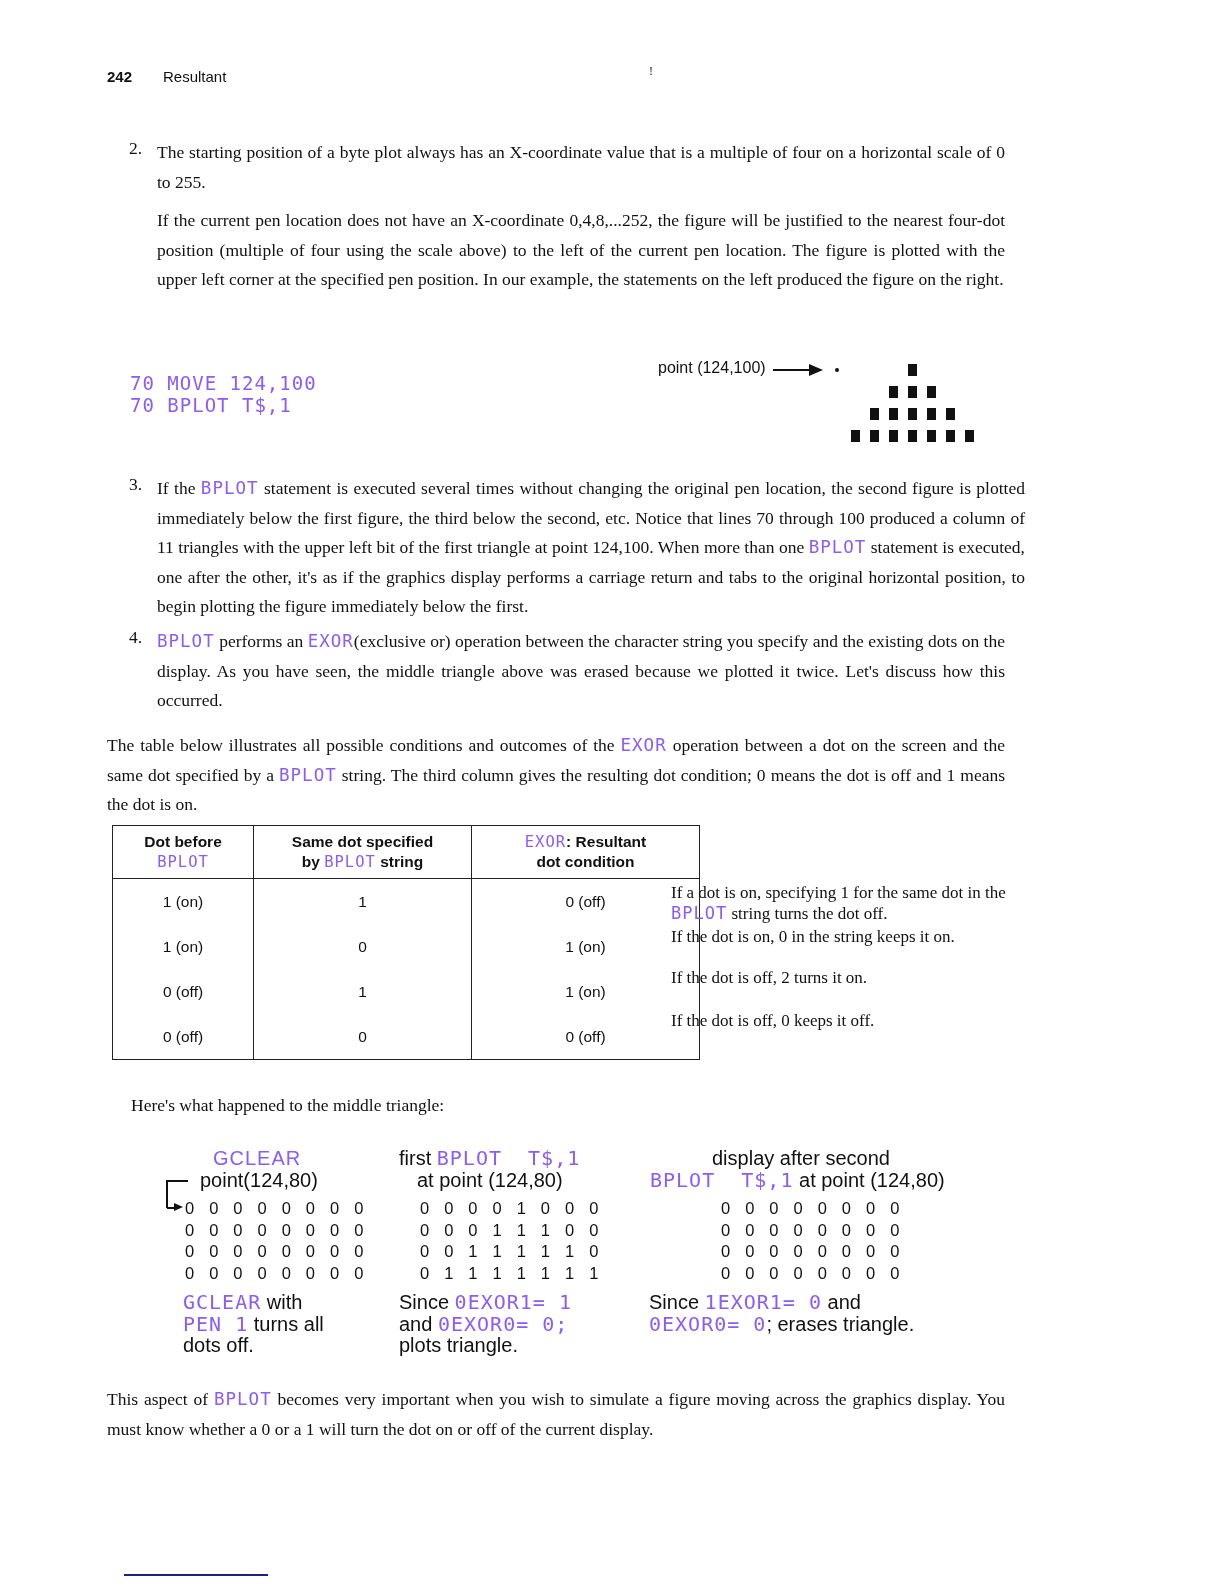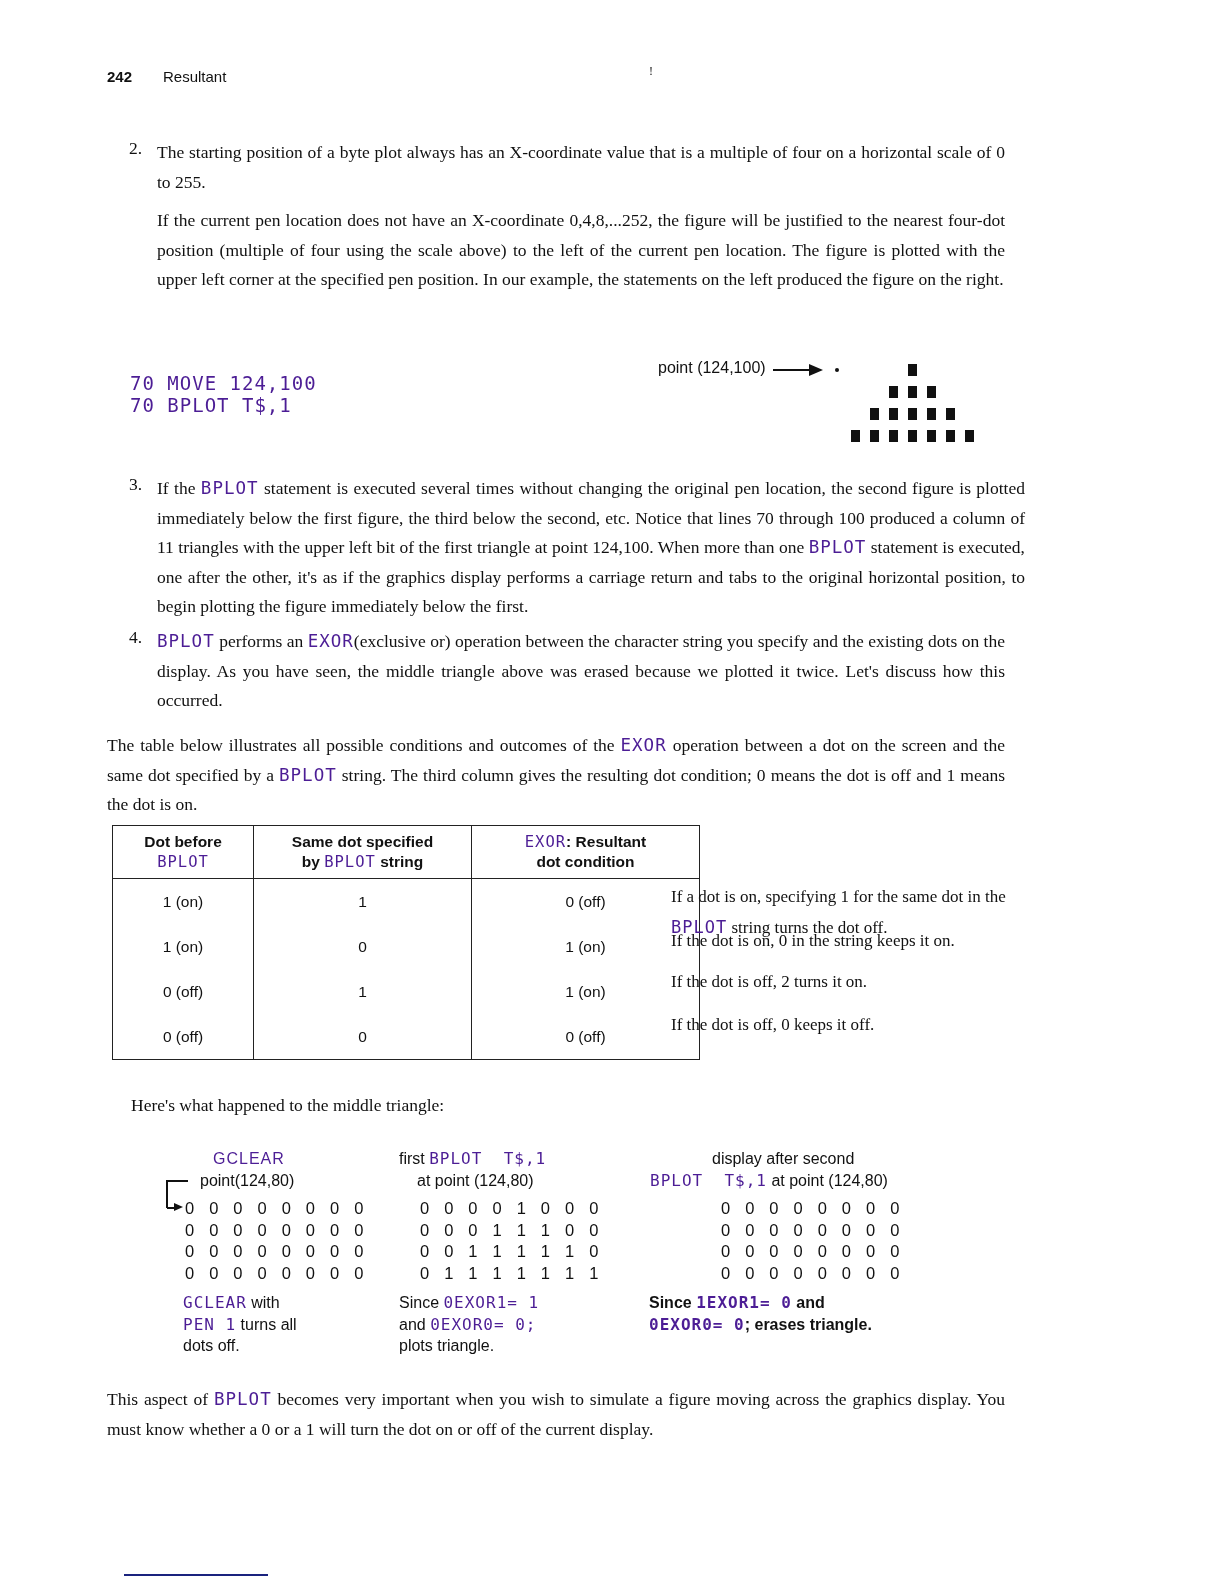--- a/index.html
+++ b/index.html
@@ -1,37 +1,37 @@
 <!DOCTYPE html>
 <html><head>
 <meta charset="utf-8">
 <style>
   html, body { margin: 0; padding: 0; background: #ffffff; }
   body { width: 1224px; height: 1584px; position: relative; overflow: hidden; color: #111; font-family: "Liberation Serif", serif; }
   .abs { position: absolute; }
   .sans { font-family: "Liberation Sans", sans-serif; }
-  .lcd { font-family: "DejaVu Sans Mono", monospace; color: #4c1d95; letter-spacing: 1px; }
+  .lcd { font-family: "DejaVu Sans Mono", monospace; color: #8b5cf6; letter-spacing: 1px; }
   .header-num { left: 107px; top: 68px; font-size: 15px; font-weight: bold; }
   .header-title { left: 163px; top: 68px; font-size: 15px; }
   .header-tick { left: 649px; top: 64px; font-size: 12px; }
   .para { font-size: 17.5px; line-height: 29.5px; text-align: justify; }
   .item-num { font-size: 17.5px; }
   .code { font-size: 19px; line-height: 22px; }
   .pt-label { left: 658px; top: 359px; font-size: 16px; }
   .arrow-line { left: 773px; top: 369px; width: 38px; height: 2px; background: #111; }
   .arrow-head { left: 809px; top: 364px; width: 0; height: 0; border-top: 6px solid transparent; border-bottom: 6px solid transparent; border-left: 14px solid #111; }
   .pt-dot { left: 835px; top: 368px; width: 4px; height: 4px; background: #111; border-radius: 50%; }
   table.xor { border-collapse: collapse; font-family: "Liberation Sans", sans-serif; font-size: 15.5px; }
   table.xor th, table.xor td { border-left: 1.5px solid #222; border-right: 1.5px solid #222; text-align: center; }
   table.xor th { border-top: 1.5px solid #222; border-bottom: 1.5px solid #222; font-weight: bold; padding: 4px 6px; line-height: 20px; height: 44px; }
   table.xor td { height: 43px; }
   table.xor tr:last-child td { border-bottom: 1.5px solid #222; }
-  .note { font-size: 17px; line-height: 30px; }
+  .note { font-size: 17px; line-height: 21px; }
   .grid { font-family: "Liberation Sans", sans-serif; font-size: 16.5px; line-height: 21.5px; letter-spacing: 5.2px; }
-  .cap { font-family: "Liberation Sans", sans-serif; font-size: 16px; line-height: 21.5px; }
+  .cap { font-family: "Liberation Sans", sans-serif; font-size: 20px; line-height: 21.5px; }
   .bottom-rule { left: 124px; top: 1574px; width: 144px; height: 2px; background: #1a237e; }
 </style>
 </head>
 <body>
 
 <div class="abs header-num sans">242</div>
 <div class="abs header-title sans">Resultant</div>
 <div class="abs header-tick">!</div>
 
 <div class="abs item-num" style="left:129px; top:138px;">2.</div>
@@ -155,20 +155,20 @@
 </div>
 
 <div class="abs cap" style="left:712px; top:1148px;">display after second</div>
 <div class="abs cap" style="left:650px; top:1170px;"><span class="lcd" style="white-space:pre;">BPLOT  T$,1</span><span> at point (124,80)</span></div>
 <div class="abs grid" style="left:721px; top:1198px;">
   <div>0 0 0 0 0 0 0 0</div>
   <div>0 0 0 0 0 0 0 0</div>
   <div>0 0 0 0 0 0 0 0</div>
   <div>0 0 0 0 0 0 0 0</div>
 </div>
-<div class="abs cap" style="left:649px; top:1292px;font-weight:bold;">
+<div class="abs cap" style="left:649px; top:1292px;">
   <div><span>Since </span><span class="lcd">1EXOR1= 0</span><span> and</span></div>
   <div><span class="lcd">0EXOR0= 0</span><span>; erases triangle.</span></div>
 </div>
 
 <div class="abs para" style="left:107px; top:1385px; width:898px;"><span>This aspect of </span><span class="lcd">BPLOT</span><span> becomes very important when you wish to simulate a figure moving across the graphics display. You must know whether a 0 or a 1 will turn the dot on or off of the current display.</span></div>
 
 <div class="abs bottom-rule"></div>
 
 </body></html>

